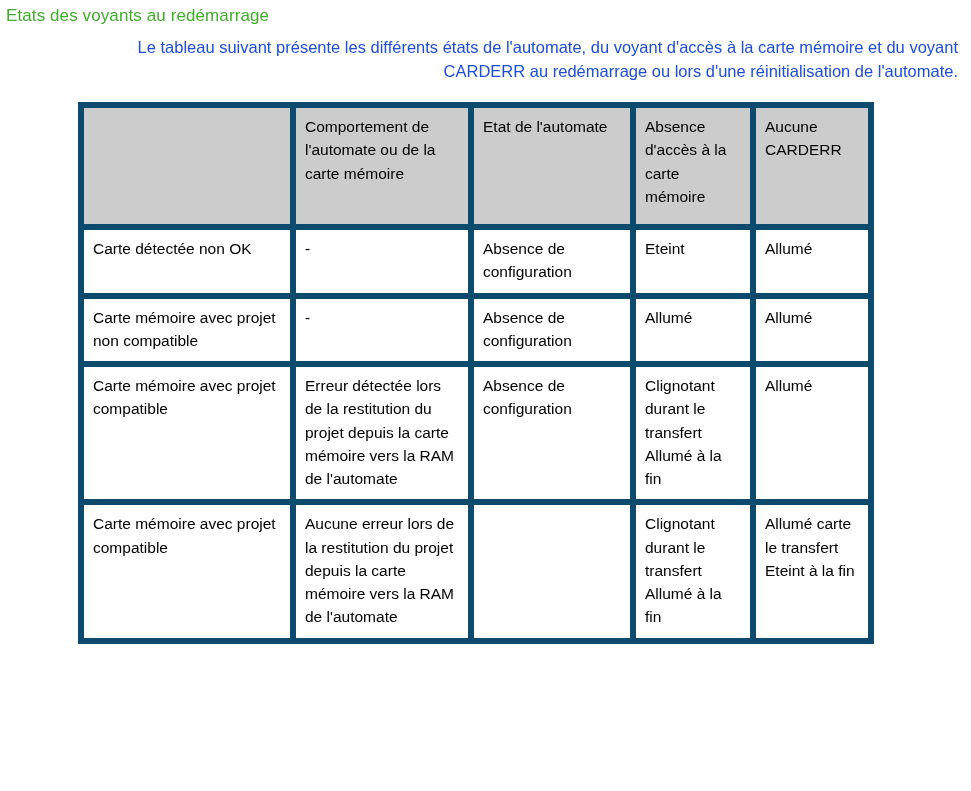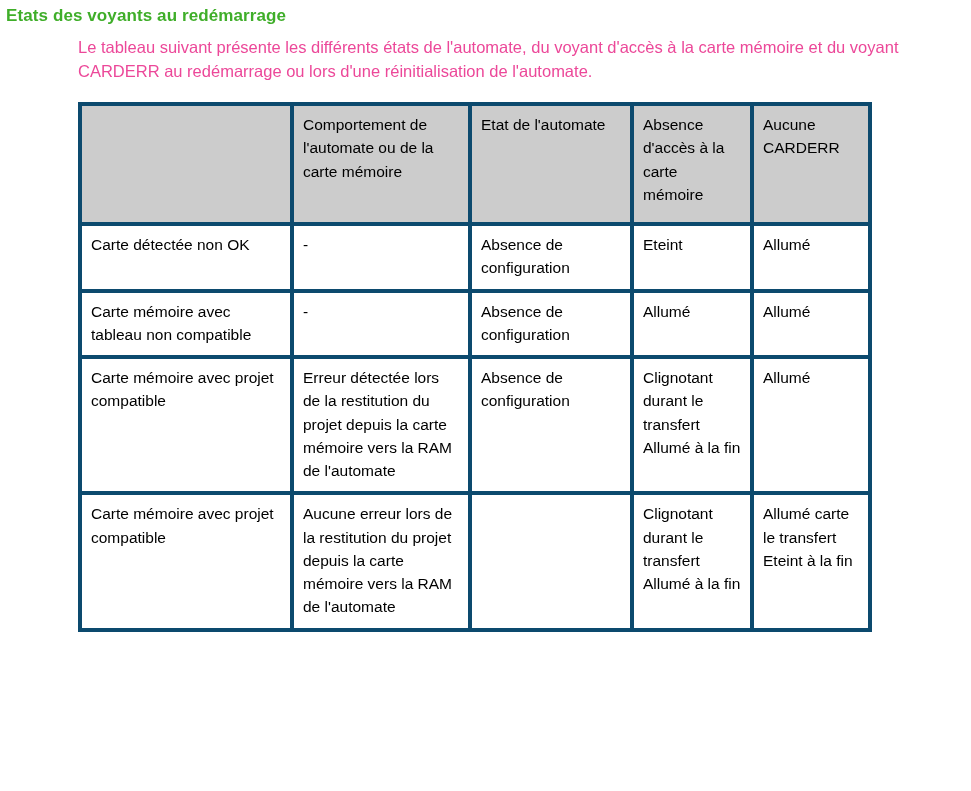--- a/index.html
+++ b/index.html
@@ -16,40 +16,41 @@
   }
   .page {
     position: relative;
     width: 971px;
     height: 791px;
     box-sizing: border-box;
   }
   .section-title {
     color: #3fae29;
     font-size: 17px;
-    font-weight: bold;
+    font-weight: normal;
     padding: 6px 0 0 6px;
     line-height: 1.2;
     letter-spacing: 0.1px;
   }
   .intro {
     margin: 10px 0 0 78px;
     width: 880px;
     font-size: 16.5px;
     line-height: 1.45;
-    color: #ec4899;
+    color: #1d4ed8;
+    text-align: right;
   }
   table.states {
     margin: 18px 0 0 78px;
     border-collapse: collapse;
     width: 790px;
     table-layout: fixed;
   }
   table.states th, table.states td {
-    border: 4px solid #0c4a6e;
+    border: 6px solid #0c4a6e;
     vertical-align: top;
     text-align: left;
     font-size: 15.5px;
     line-height: 1.5;
     font-weight: normal;
     padding: 7px 9px 9px 9px;
   }
   table.states thead th {
     background: #cccccc;
     height: 100px;
@@ -88,21 +89,21 @@
     </thead>
     <tbody>
       <tr>
         <td>Carte détectée non OK</td>
         <td>-</td>
         <td>Absence de configuration</td>
         <td>Eteint</td>
         <td>Allumé</td>
       </tr>
       <tr>
-        <td>Carte mémoire avec tableau non compatible</td>
+        <td>Carte mémoire avec projet non compatible</td>
         <td>-</td>
         <td>Absence de configuration</td>
         <td>Allumé</td>
         <td>Allumé</td>
       </tr>
       <tr>
         <td>Carte mémoire avec projet compatible</td>
         <td>Erreur détectée lors de la restitution du projet depuis la carte mémoire vers la RAM de l'automate</td>
         <td>Absence de configuration</td>
         <td>Clignotant durant le transfert Allumé à la fin</td>

